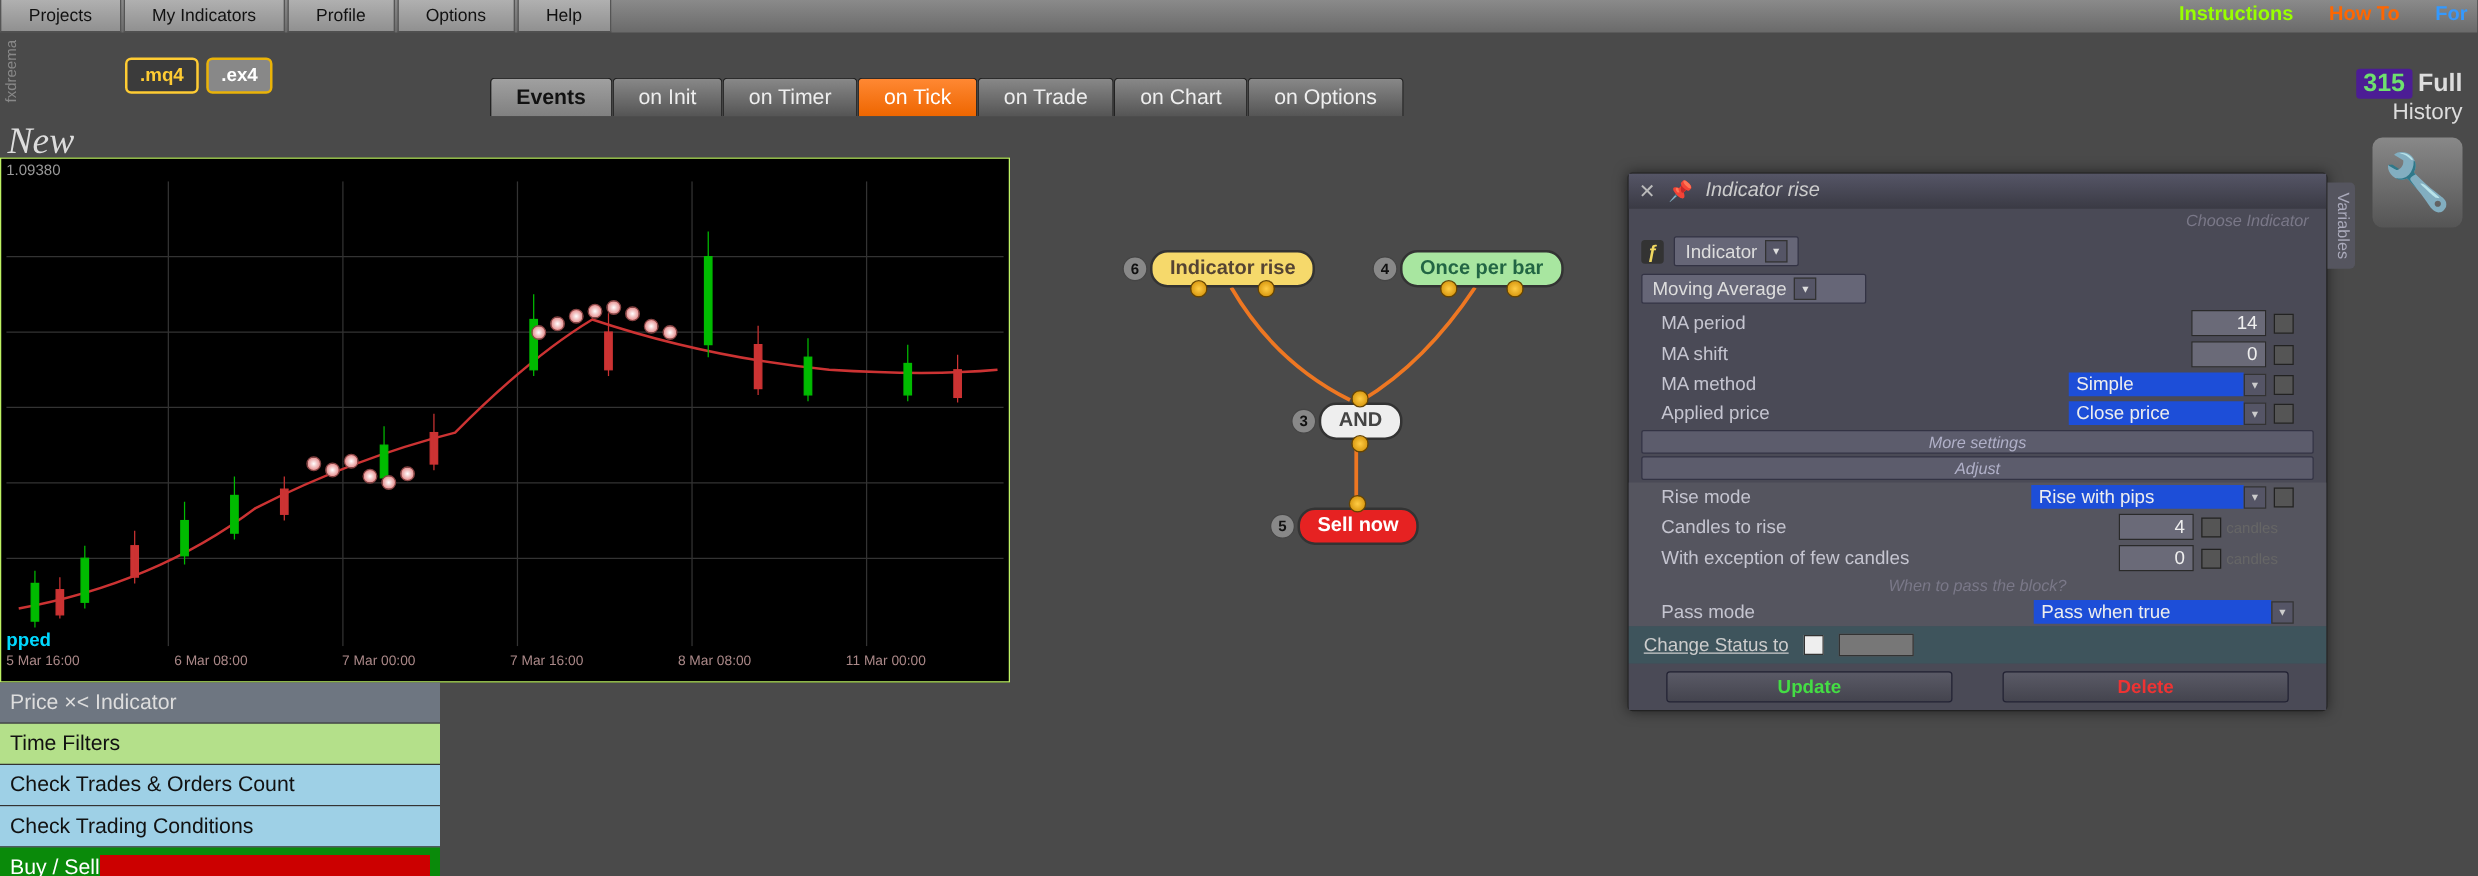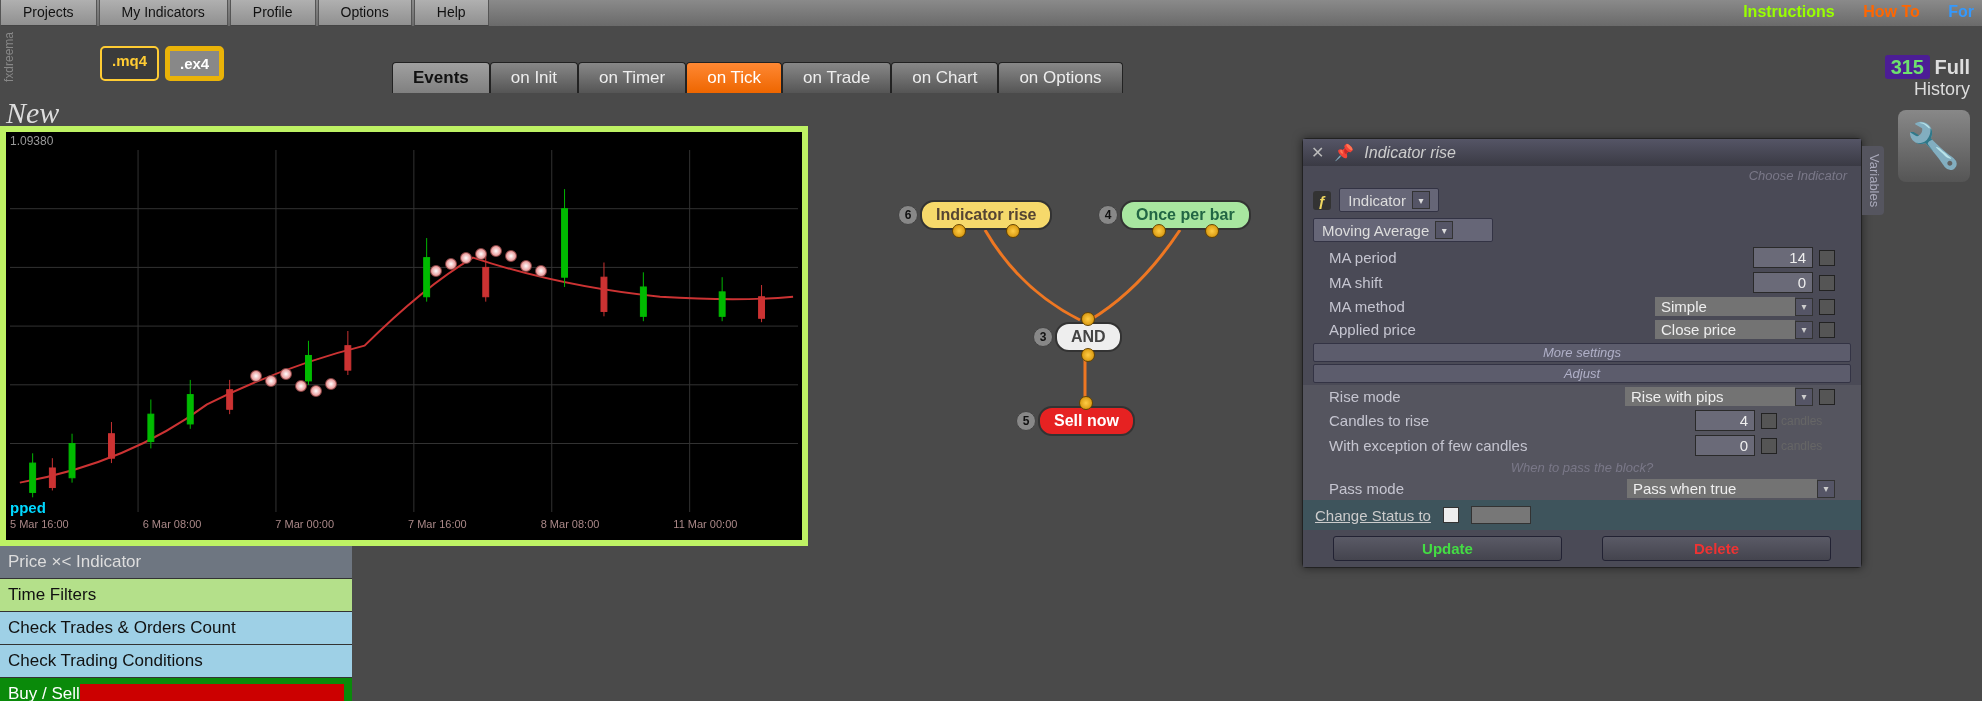--- a/index.html
+++ b/index.html
@@ -7,42 +7,42 @@
 
 
 .menubar { position: absolute; top: 0; left: 0; right: 0; height: 26px; background: linear-gradient(#8a8a8a, #6a6a6a); display: flex; }
 .menubar-item { padding: 4px 22px; border: 1px solid #555; border-top: none; border-bottom: 1px solid #444; background: linear-gradient(#b0b0b0, #909090); color: #111; font-size: 14px; cursor: pointer; margin-right: 2px; }
 .top-links { position: absolute; right: 8px; top: 3px; font-size: 16px; font-weight: bold; }
 .top-links span { margin-left: 24px; }
 
 
 .row2 { position: absolute; top: 26px; left: 0; right: 0; height: 54px; padding-left: 33px; }
 .file-btns { position: absolute; left: 100px; top: 20px; display: flex; gap: 6px; }
-.file-btn { padding: 4px 10px; border-radius: 5px; font-weight: bold; font-size: 15px; border: 5px solid #eab308; }
+.file-btn { padding: 4px 10px; border-radius: 5px; font-weight: bold; font-size: 15px; border: 2px solid #eab308; }
 .mq4 { background: #3b3b3b; color: #ffcc33; border:2px solid #ffcc33; }
 .ex4 { background: #888; color: #fff; }
 .right-info { position: absolute; right: 12px; top: 30px; text-align: right; }
 .right-info .full { color: #ddd; font-size: 20px; font-weight: bold; }
 .right-info .num { color: #6ee06e; font-size: 20px; font-weight: bold; background:#4c1d95; padding:1px 6px; border-radius:3px;}
 .right-info .hist { color: #ddd; font-size: 18px; }
 
 
 .tabs { position: absolute; left: 392px; top: 62px; display: flex; gap: 0; }
 .tab { padding: 5px 20px; background: linear-gradient(#888, #555); color: #eee; font-size: 17px; border: 1px solid #222; border-bottom: none; border-radius: 4px 4px 0 0; cursor: pointer; }
 .tab.first { background: linear-gradient(#a0a0a0,#808080); color:#111; font-weight:bold; }
 .tab.active { background: linear-gradient(#ff8833, #ee6600); color: #fff; }
 
 
 .brand { position: absolute; left: 2px; top: 2px; width: 18px; height: 80px; writing-mode: vertical-rl; transform: rotate(180deg); font-size: 12px; color: #888; }
 
 
 .new-label { position: absolute; left: 6px; top: 96px; font-family: 'Brush Script MT', cursive; font-style: italic; font-size: 30px; color: #ddd; }
 
 
-.chart { position: absolute; left: 0; top: 126px; width: 808px; height: 420px; background: #000; border: 6px solid #bef264; padding-left: 15px; }
+.chart { position: absolute; left: 0; top: 126px; width: 808px; height: 420px; background: #000; border: 1px solid #bef264; padding-left: 15px; }
 .chart .ytick { position:absolute; left:4px; top:2px; color:#999; font-size:12px;}
 .chart .xaxis { position:absolute; left:0; bottom:0; right:0; height:22px; display:flex; color:#a88; font-size:11px; }
 .chart .xt { flex:1; text-align:left; padding-left:4px; }
 .chart .dropped { position:absolute; left:4px; bottom:24px; color:#00d8ff; font-size:15px; font-weight:bold; }
 
 
 .cats { position: absolute; left: 0; top: 546px; width: 352px; }
 .cat { padding: 6px 8px; font-size: 17px; color: #111; border-bottom: 1px solid #333; }
 .cat.gray { background: #6e7681; color: #111; }
 .cat.green { background: #b4e08a; }
@@ -64,21 +64,21 @@
 .panel { position: absolute; right: 120px; top: 138px; width: 560px; background: #4a4a56; border: 1px solid #222; border-radius: 4px; font-size: 15px; box-shadow: 0 0 10px rgba(0,0,0,0.5); }
 .panel-header { background: linear-gradient(#555566,#3a3a44); padding: 4px 8px; display: flex; align-items: center; gap: 10px; color:#ccc; font-style:italic; font-size:16px; }
 .panel-header .hicon { color:#bbb; cursor:pointer; font-style:normal; }
 .panel-section-title { text-align: right; color: #7a7888; font-size: 13px; padding: 2px 14px; font-style:italic;}
 .panel-row { display: flex; align-items: center; padding: 3px 10px; gap: 8px; }
 .drop-btn { background: #666677; border: 1px solid #333344; padding: 2px 8px; color: #ddd; display:flex; align-items:center; gap:6px; border-radius:2px;}
 .drop-arrow { background:#555566; width:18px; height:18px; display:inline-flex; align-items:center; justify-content:center; font-size:10px; border:1px solid #333;}
 .param-row { display: flex; padding: 2px 26px; align-items: center; }
 .param-label { flex: 1; color: #c5c5d0; }
 .param-val { width: 60px; background: #6a6a78; color: #eee; text-align: right; padding: 1px 6px; border: 1px solid #2a2a2a; }
-.param-drop { width:140px; background:#737373; color:#eee; padding:1px 6px; display:flex; justify-content:space-between; align-items:center;}
+.param-drop { width:140px; background:#1d4ed8; color:#eee; padding:1px 6px; display:flex; justify-content:space-between; align-items:center;}
 .param-check { width:16px; height:16px; background:#555; border:1px solid #222; margin-left:6px;}
 .panel-wide-btn { margin: 2px 10px; padding: 1px; text-align: center; background: #5c5c6c; border: 1px solid #333344; color: #b0b0c8; font-style: italic; font-size: 13px; cursor:pointer; border-radius:2px;}
 .panel-divider-txt { text-align:center; color:#7a7888; font-size:13px; font-style:italic; padding:2px 0;}
 .unit-txt { color:#666; font-size:12px; margin-left:4px; width:54px;}
 .panel .darker { background:#55555f;}
 .change-row { background:#3e545c; padding:6px 12px; display:flex; align-items:center; gap:12px;text-decoration:underline;}
 .change-row .cbox { width:16px; height:16px; background:#eee; border:1px solid #333;}
 .change-row .cval { width:60px; height:18px; background:#777; border:1px solid #333;}
 .btn-row { display:flex; gap:40px; padding:6px 30px; background:#4a4a56;}
 .act-btn { flex:1; text-align:center; padding:3px 0; border:1px solid #222233; border-radius:3px; font-weight:bold; background:linear-gradient(#5a5a66,#44444e);}

